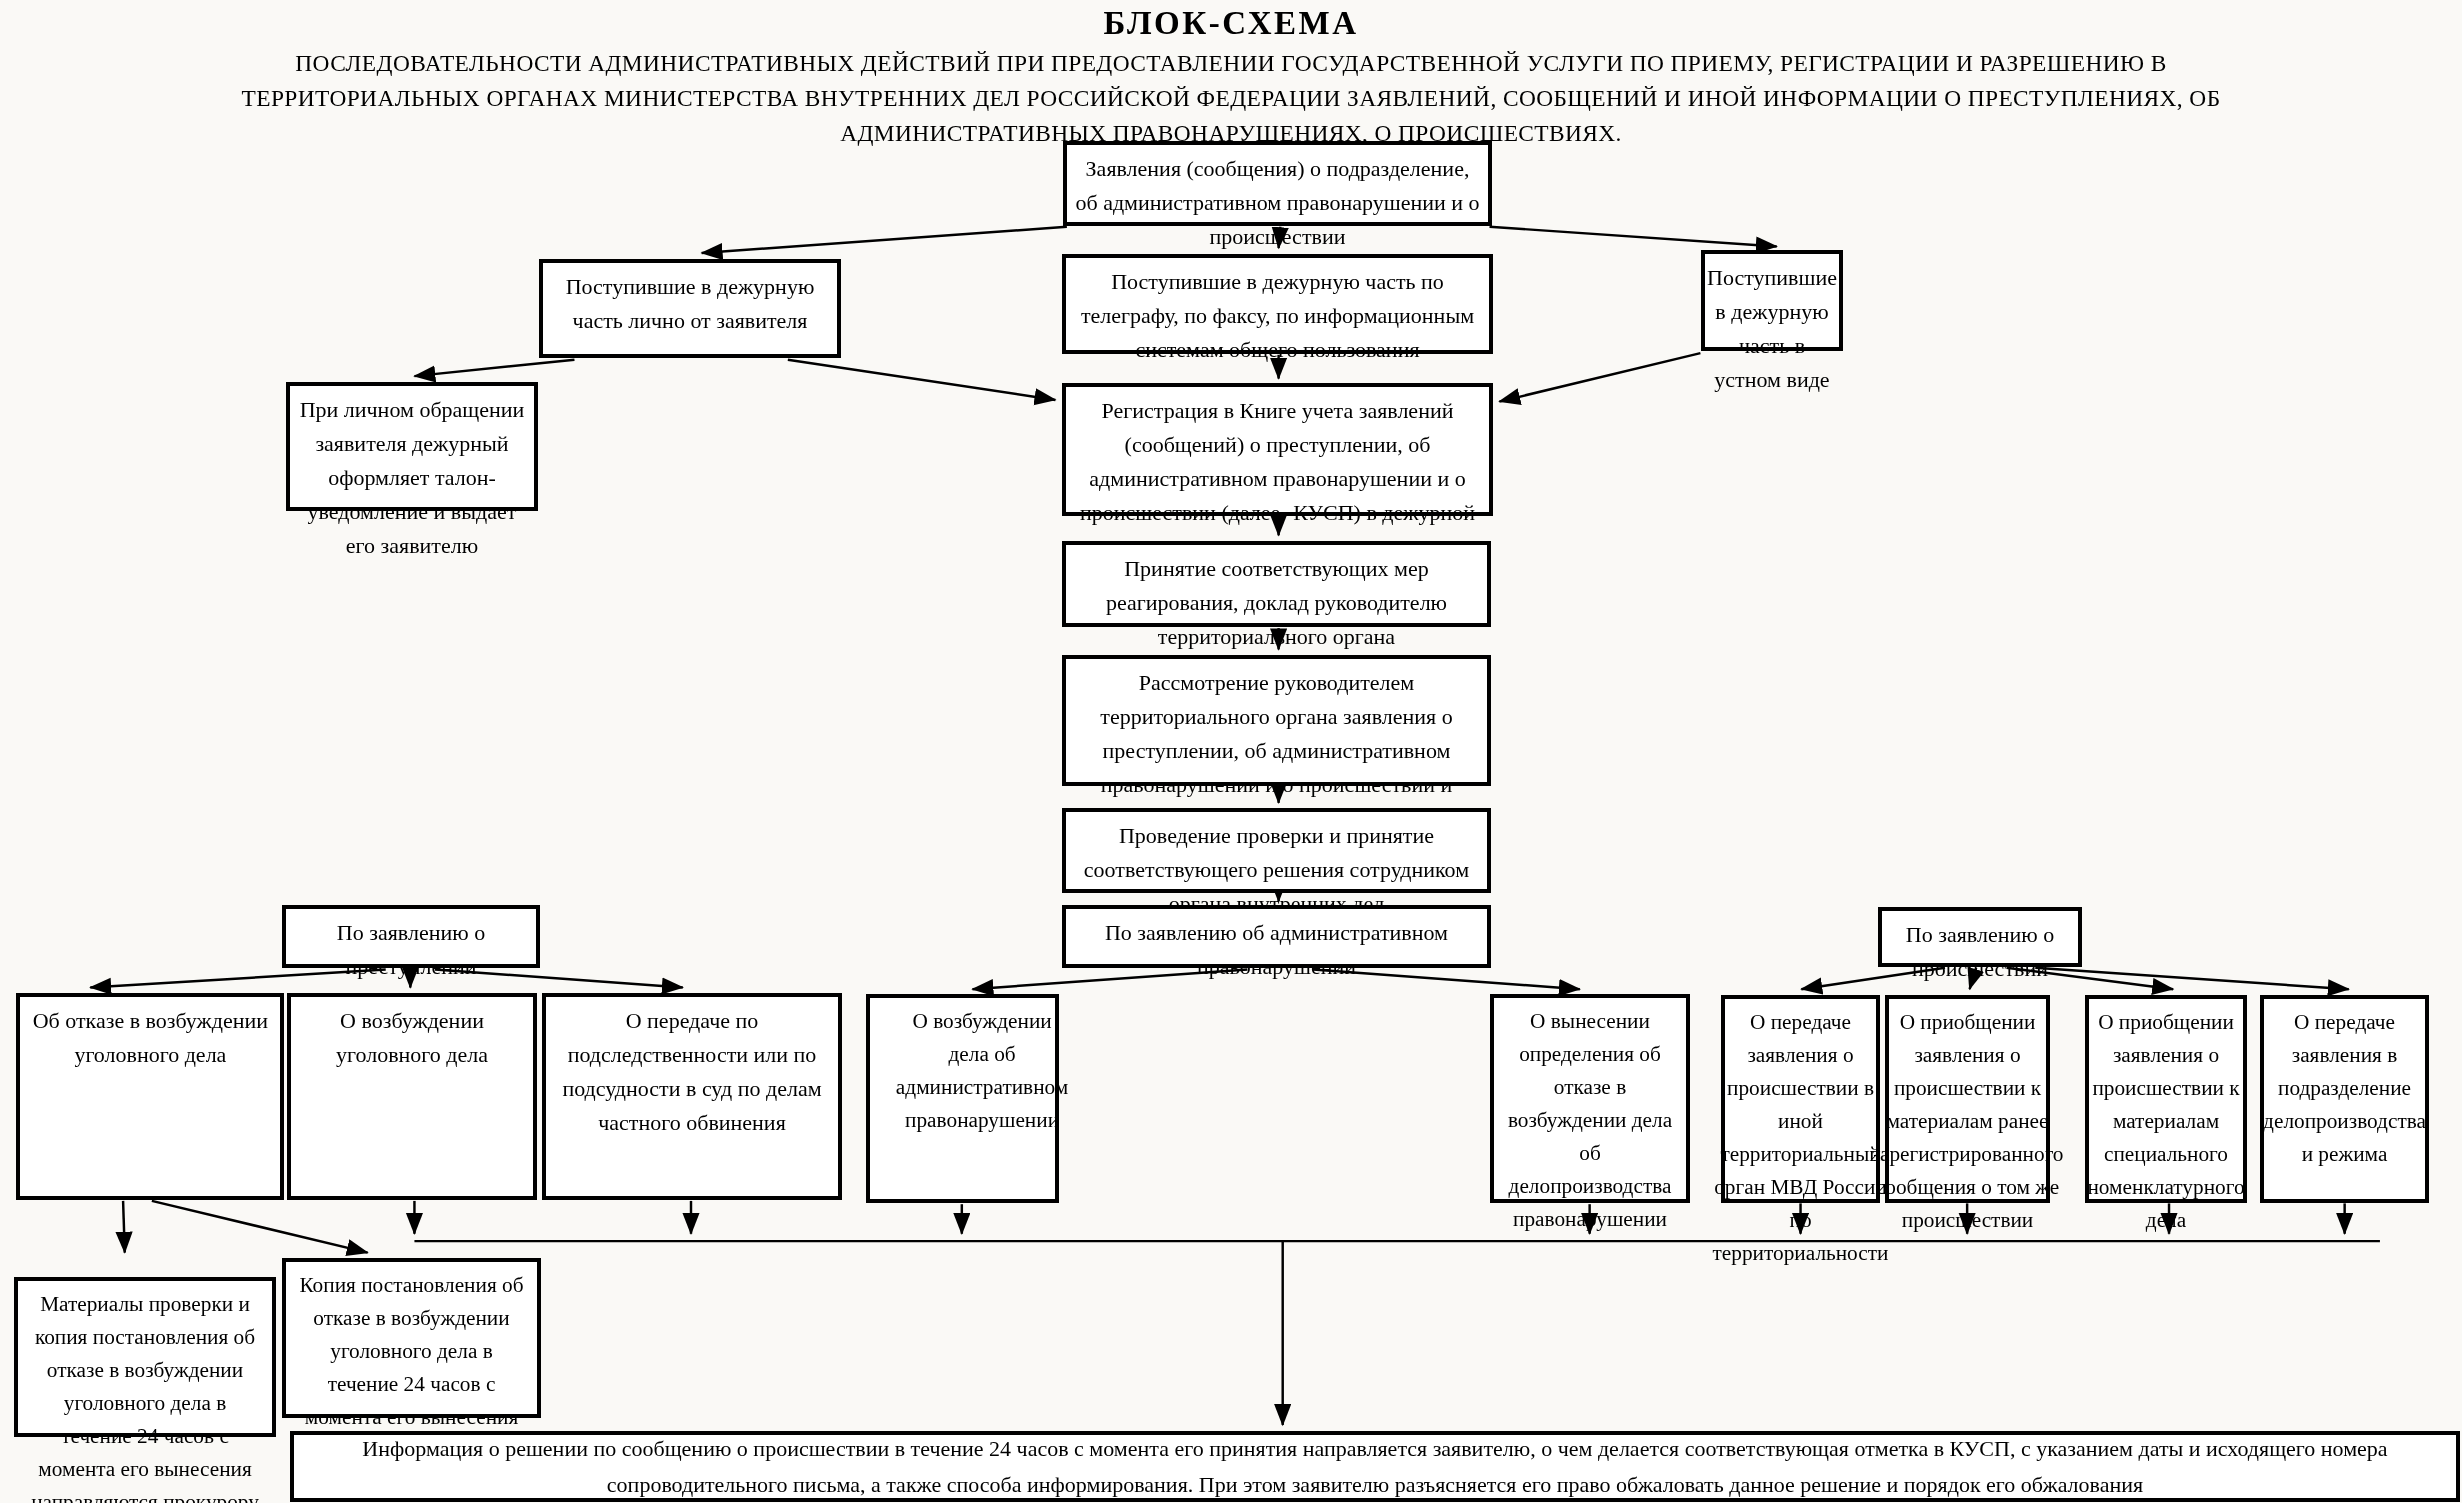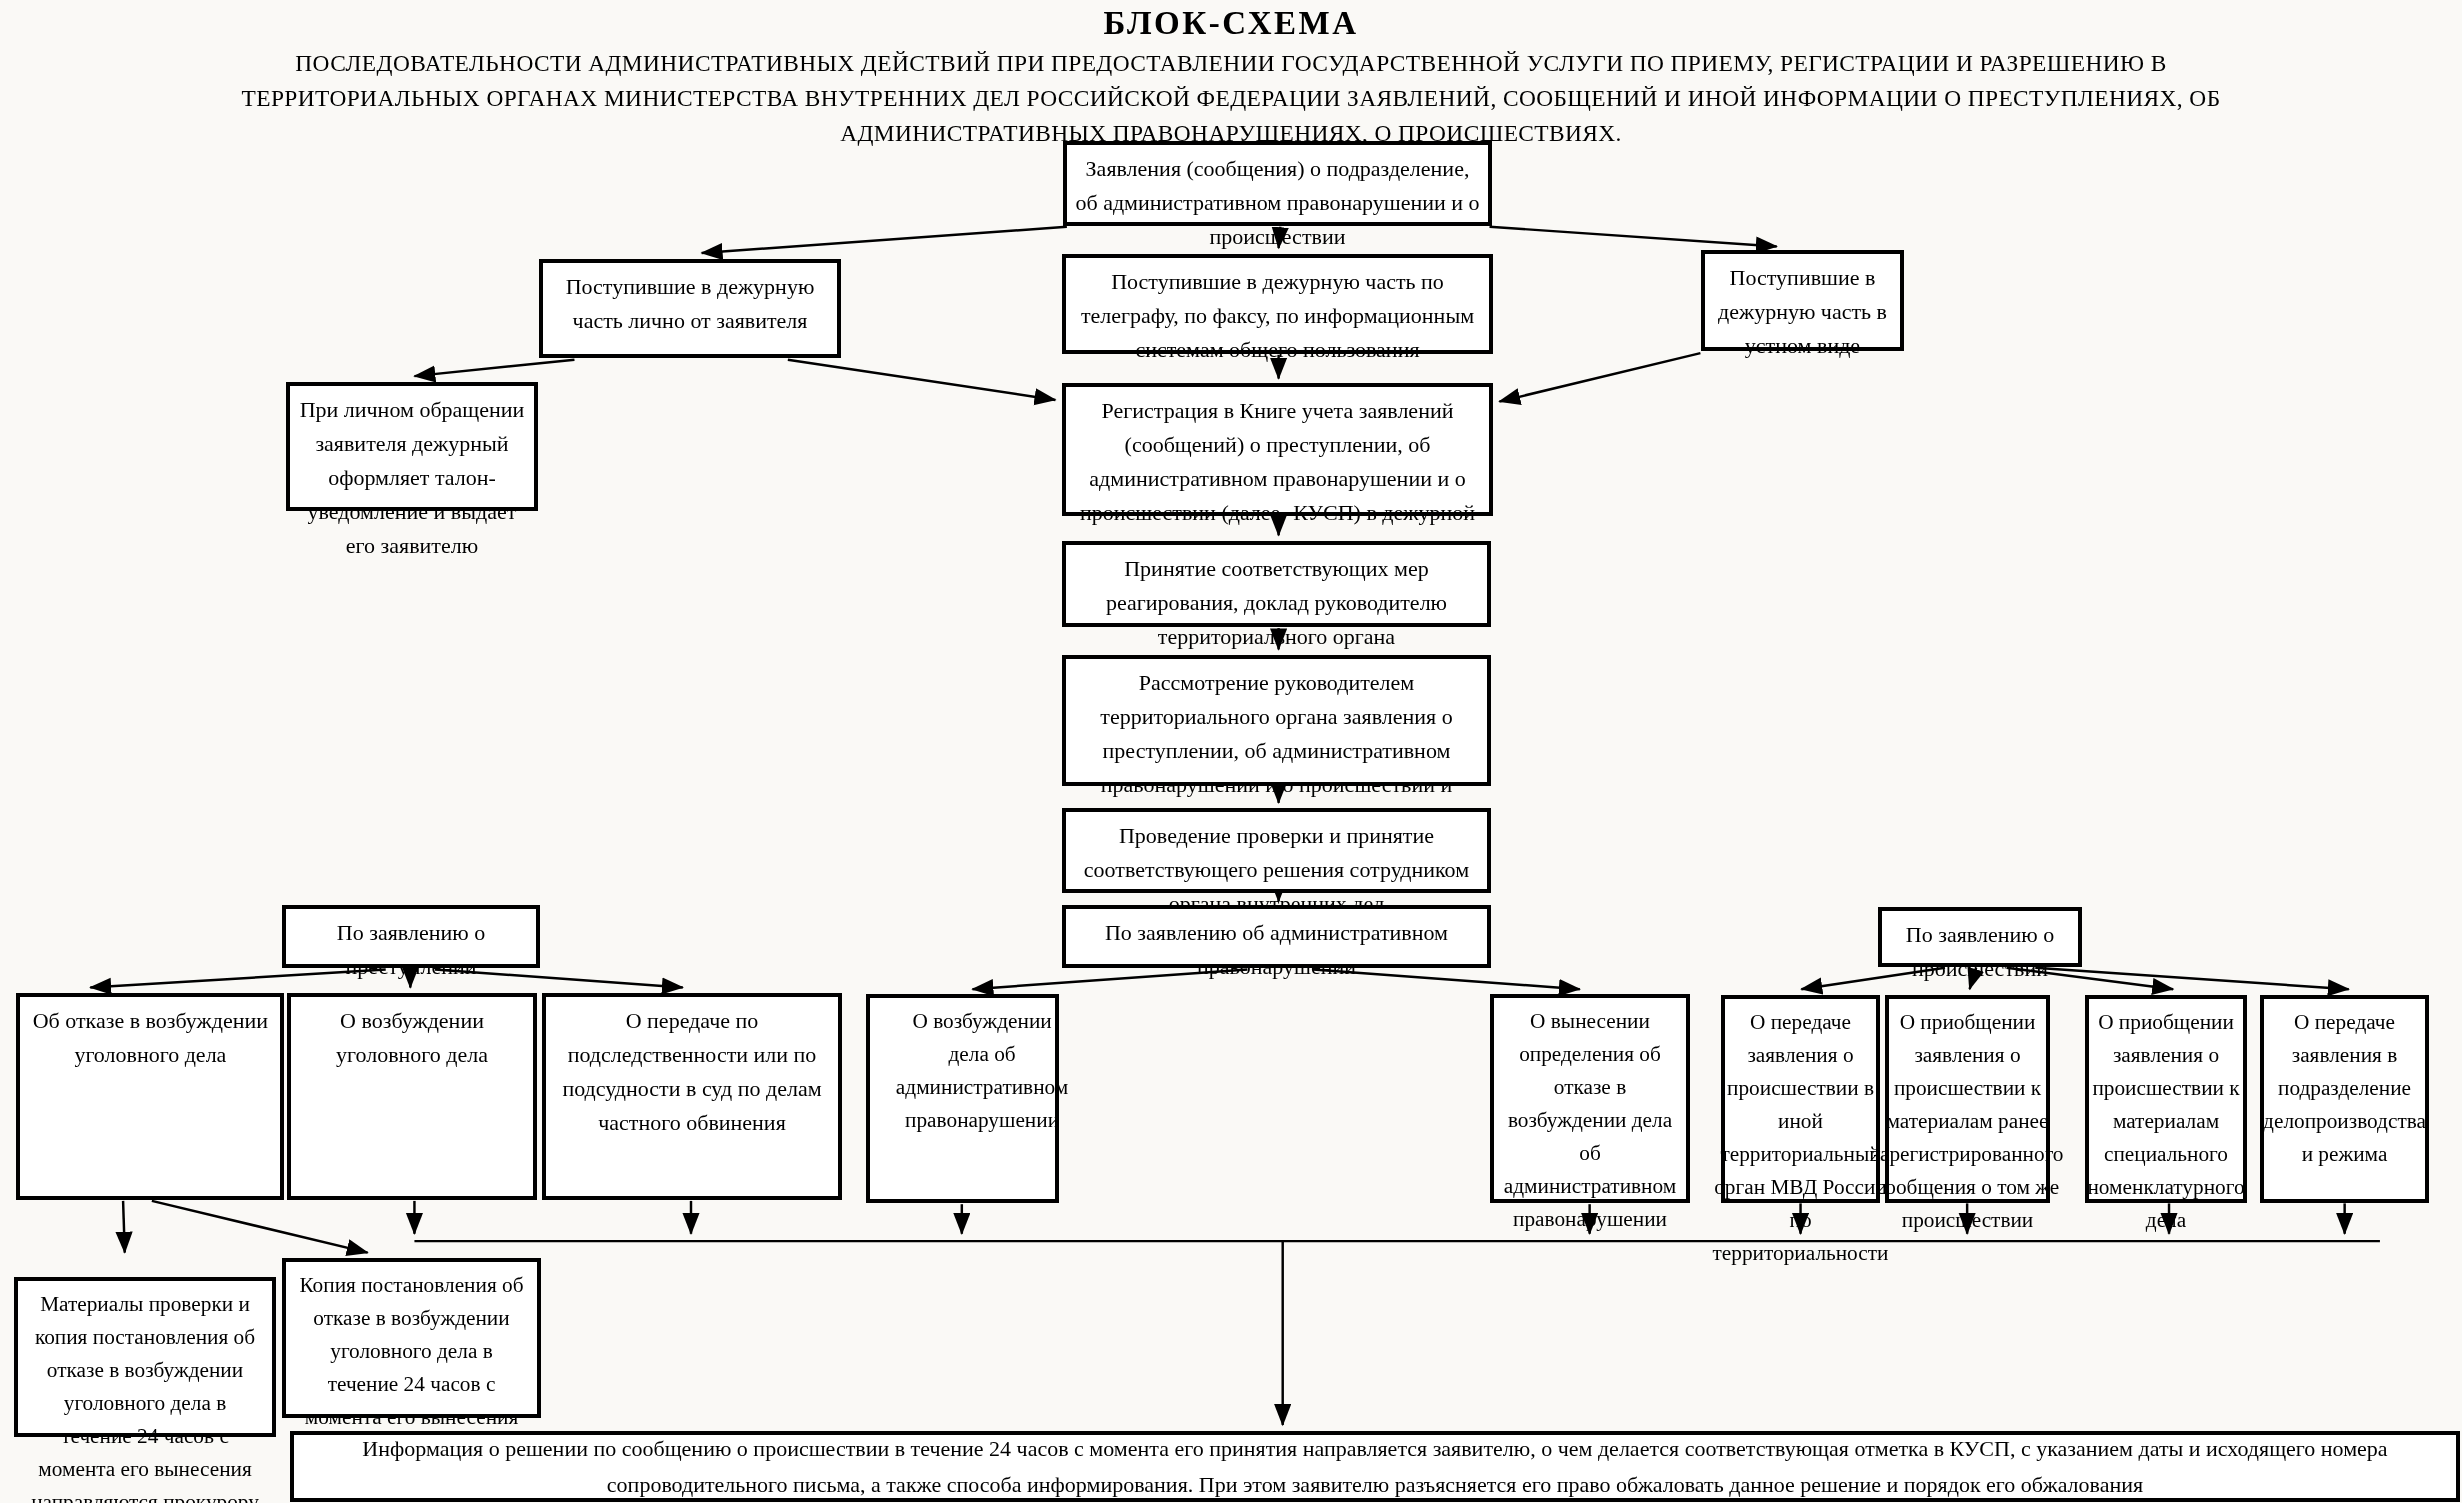--- a/index.html
+++ b/index.html
@@ -95,21 +95,21 @@
     <line class="edge" x1="505" y1="1512" x2="2900" y2="1512"></line>
     <line class="edge" x1="1563" y1="1512" x2="1563" y2="1736" marker-end="url(#ah)"></line>
   </svg>
 
   <div class="node" style="left:1063px;top:141px;width:429px;height:85px;">Заявления (сообщения) о подразделение, об административном правонарушении и о происшествии</div>
 
   <div class="node" style="left:539px;top:259px;width:302px;height:99px;">Поступившие в дежурную часть лично от  заявителя</div>
 
   <div class="node" style="left:1062px;top:254px;width:431px;height:100px;">Поступившие в дежурную часть по телеграфу, по факсу,  по информационным системам общего пользования</div>
 
-  <div class="node" style="left:1701px;top:250px;width:203px;height:101px;">Поступившие в дежурную часть в устном виде</div>
+  <div class="node" style="left:1701px;top:250px;width:142px;height:101px;">Поступившие в дежурную часть в устном виде</div>
 
   <div class="node" style="left:286px;top:382px;width:252px;height:129px;">При личном обращении заявителя дежурный оформляет   талон-уведомление и выдает его заявителю</div>
 
   <div class="node" style="left:1062px;top:383px;width:431px;height:133px;">Регистрация в Книге учета заявлений (сообщений) о преступлении, об административном правонарушении и о происшествии  (далее- КУСП) в дежурной части</div>
 
   <div class="node" style="left:1062px;top:541px;width:429px;height:86px;">Принятие соответствующих мер реагирования, доклад руководителю территориального органа</div>
 
   <div class="node" style="left:1062px;top:655px;width:429px;height:131px;">Рассмотрение руководителем территориального органа заявления о преступлении, об административном правонарушении и о происшествии и поручение его на исполнение</div>
 
   <div class="node" style="left:1062px;top:808px;width:429px;height:85px;">Проведение проверки и принятие соответствующего решения сотрудником органа внутренних дел</div>
@@ -121,21 +121,21 @@
   <div class="node" style="left:1878px;top:907px;width:204px;height:60px;">По заявлению о происшествии</div>
 
   <div class="node thin" style="left:16.4px;top:993px;width:268px;height:207px;">Об отказе в возбуждении уголовного дела</div>
 
   <div class="node thin" style="left:287px;top:993px;width:250px;height:207px;">О возбуждении уголовного дела</div>
 
   <div class="node thin" style="left:542px;top:993px;width:300px;height:207px;">О передаче по подследственности или по подсудности в суд по делам частного обвинения</div>
 
   <div class="node thin narrow" style="left:866px;top:994px;width:193px;height:209px;padding-left:44px;">О возбуждении дела об административном правонарушении</div>
 
-  <div class="node thin narrow" style="left:1490px;top:994px;width:200px;height:209px;">О вынесении определения об отказе в возбуждении дела об административном правонарушении</div>
+  <div class="node thin narrow" style="left:1490px;top:994px;width:200px;height:209px;">О вынесении определения об отказе в возбуждении дела об делопроизводства правонарушении</div>
 
   <div class="node thin narrow" style="left:1721px;top:995px;width:159px;height:208px;">О передаче заявления о происшествии в иной территориальный орган МВД России по территориальности</div>
 
   <div class="node thin narrow" style="left:1885px;top:995px;width:165px;height:208px;">О приобщении заявления о происшествии к материалам ранее зарегистрированного сообщения о том же происшествии</div>
 
   <div class="node thin narrow" style="left:2085px;top:995px;width:162px;height:208px;">О приобщении заявления о происшествии к материалам специального номенклатурного дела</div>
 
   <div class="node thin narrow" style="left:2260px;top:995px;width:169px;height:208px;">О передаче заявления в подразделение делопроизводства и режима</div>
 
   <div class="node thin" style="left:14px;top:1258px;width:262px;height:160px;font-size:21.3px;margin-top:19px;">Материалы проверки и копия постановления об отказе в возбуждении уголовного дела в течение  24 часов с момента его вынесения направляются прокурору</div>

